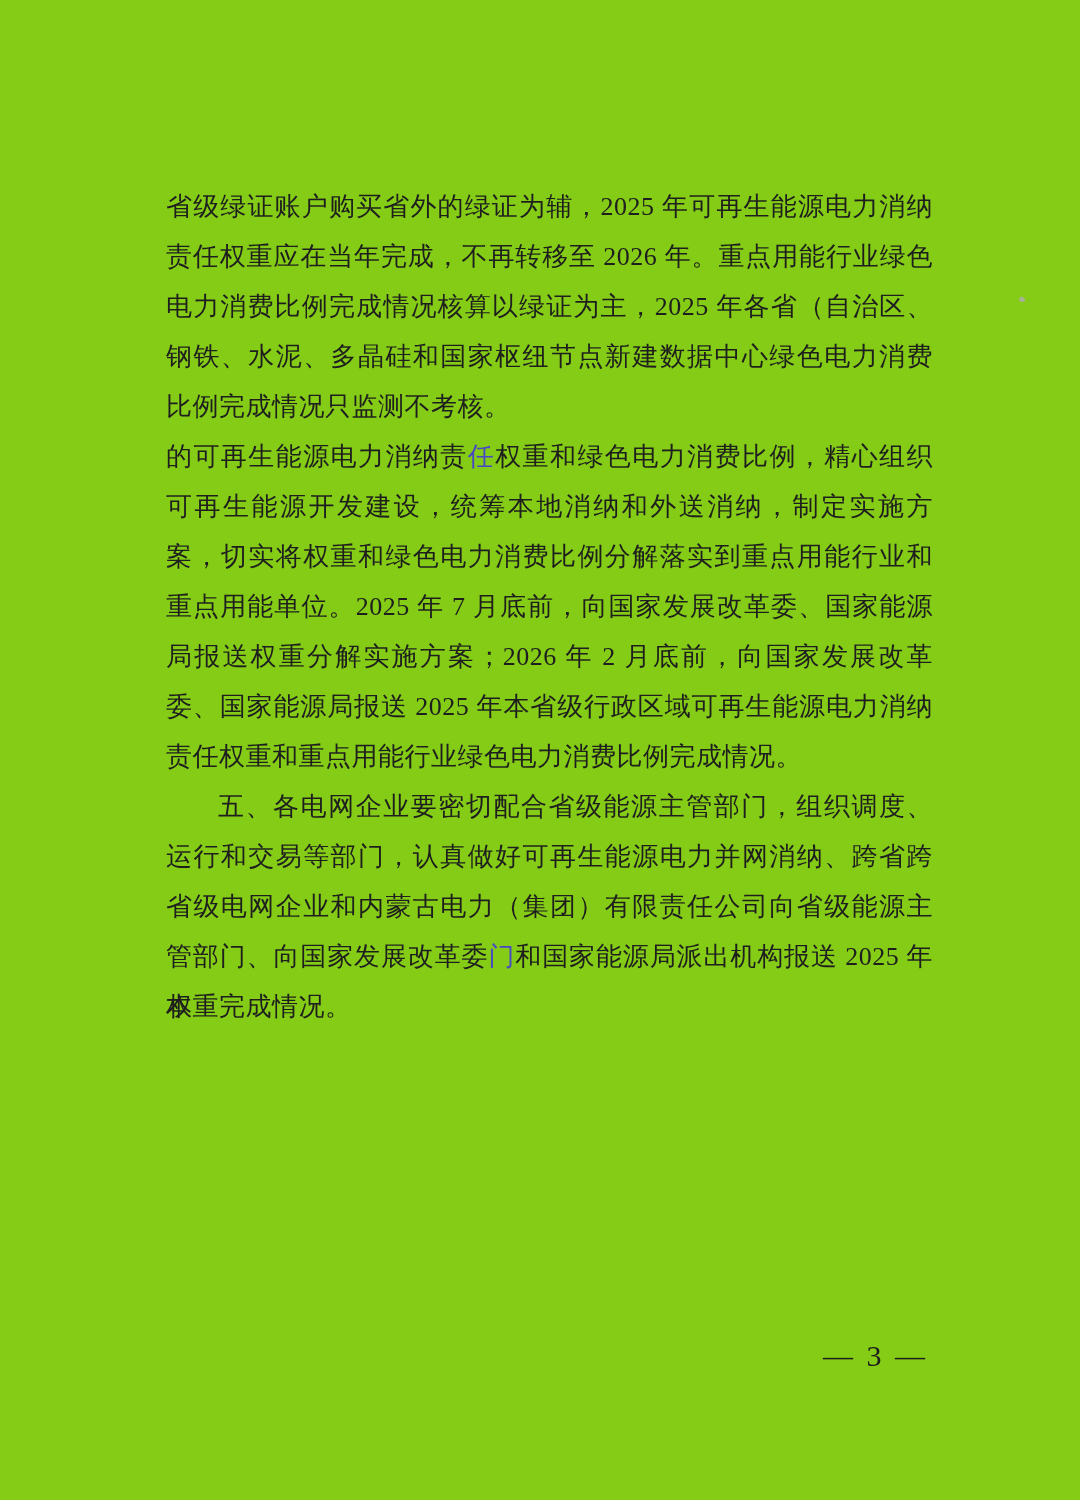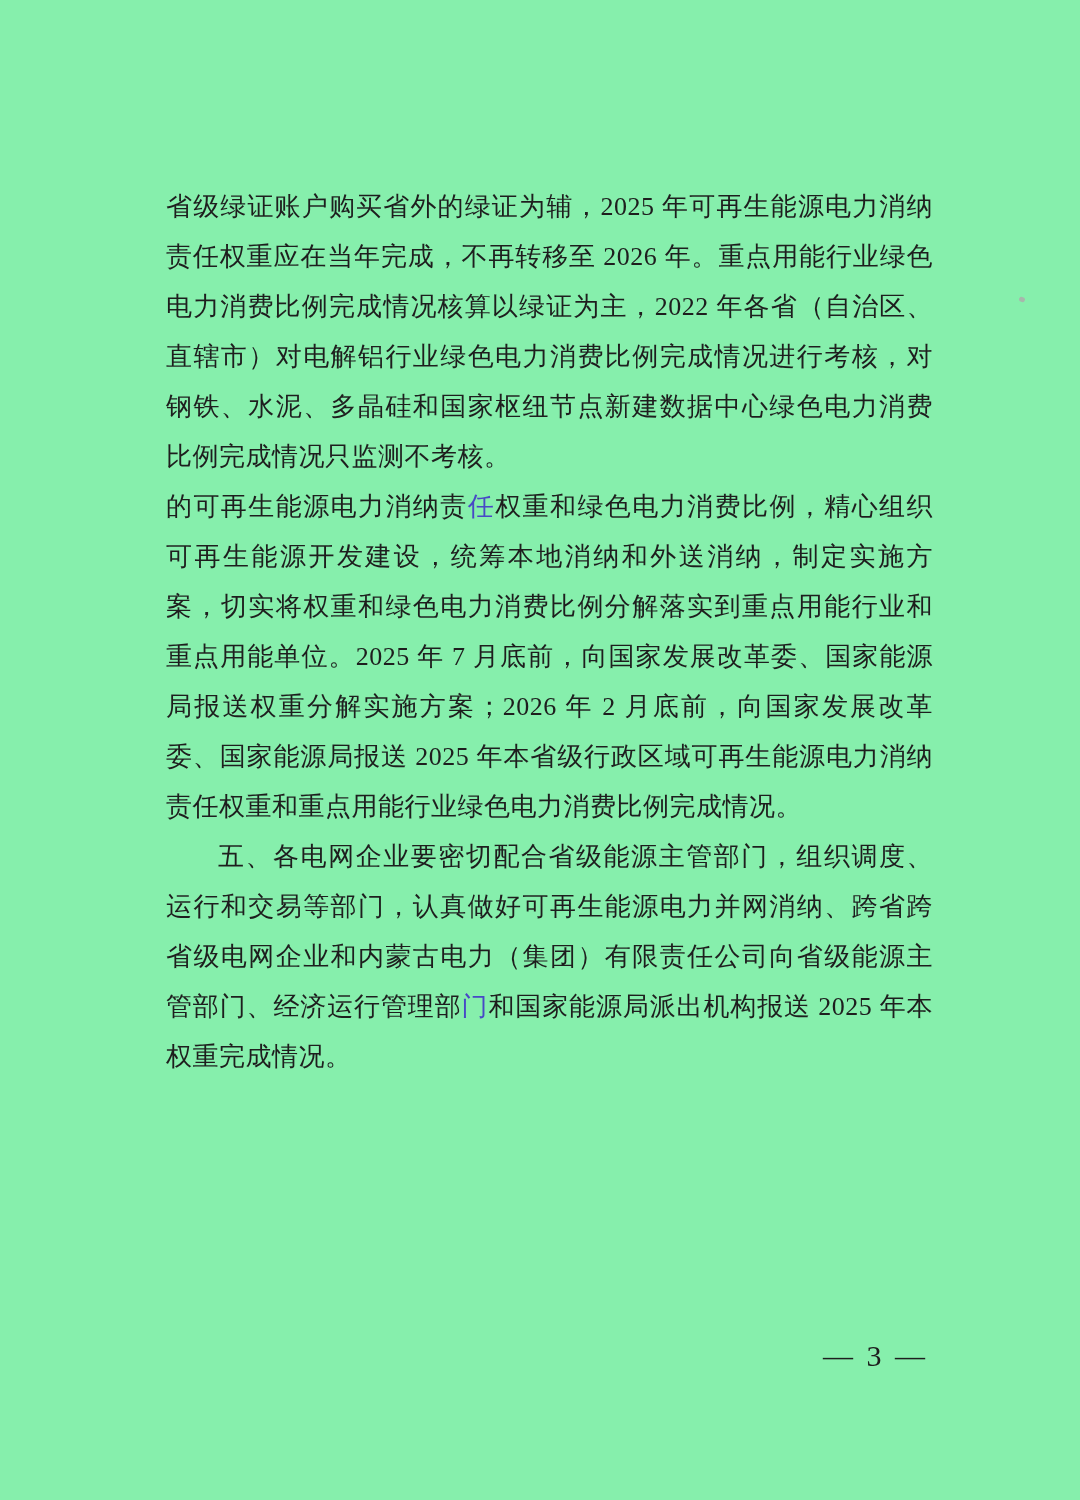--- a/index.html
+++ b/index.html
@@ -5,21 +5,21 @@
   html, body {
     margin: 0;
     padding: 0;
     background: #e8e8e8;
   }
   .page {
     position: relative;
     width: 1080px;
     height: 1500px;
     margin: 0 auto;
-    background: #86efac;
+    background: #84cc16;
     overflow: hidden;
     font-family: "Liberation Serif", "DejaVu Serif", serif;
     color: #1e1e1e;
   }
   .content {
     position: absolute;
     left: 166px;
     top: 182px;
     width: 767px;
   }
@@ -65,41 +65,40 @@
 </head>
 <body>
 
 <div class="page">
 
   <div class="content">
 
     <div>
       <div class="line">省级绿证账户购买省外的绿证为辅，2025 年可再生能源电力消纳</div>
       <div class="line">责任权重应在当年完成，不再转移至 2026 年。重点用能行业绿色</div>
-      <div class="line">电力消费比例完成情况核算以绿证为主，2022 年各省（自治区、</div>
-      <div class="line">直辖市）对电解铝行业绿色电力消费比例完成情况进行考核，对</div>
+      <div class="line">电力消费比例完成情况核算以绿证为主，2025 年各省（自治区、</div>
       <div class="line">钢铁、水泥、多晶硅和国家枢纽节点新建数据中心绿色电力消费</div>
       <div class="line para-end">比例完成情况只监测不考核。</div>
     </div>
 
     <div>
       <div class="line"><span>的可再生能源电力消纳责</span><span class="blue-char">任</span><span>权重和绿色电力消费比例，精心组织</span></div>
       <div class="line">可再生能源开发建设，统筹本地消纳和外送消纳，制定实施方</div>
       <div class="line">案，切实将权重和绿色电力消费比例分解落实到重点用能行业和</div>
       <div class="line">重点用能单位。2025 年 7 月底前，向国家发展改革委、国家能源</div>
       <div class="line">局报送权重分解实施方案；2026 年 2 月底前，向国家发展改革</div>
       <div class="line">委、国家能源局报送 2025 年本省级行政区域可再生能源电力消纳</div>
       <div class="line para-end">责任权重和重点用能行业绿色电力消费比例完成情况。</div>
     </div>
 
     <div>
       <div class="line indent">五、各电网企业要密切配合省级能源主管部门，组织调度、</div>
       <div class="line">运行和交易等部门，认真做好可再生能源电力并网消纳、跨省跨</div>
       <div class="line">省级电网企业和内蒙古电力（集团）有限责任公司向省级能源主</div>
-      <div class="line"><span>管部门、经济运行管理部</span><span class="blue-char">门</span><span>和国家能源局派出机构报送 2025 年本</span></div>
+      <div class="line"><span>管部门、向国家发展改革委</span><span class="blue-char">门</span><span>和国家能源局派出机构报送 2025 年本</span></div>
       <div class="line para-end">权重完成情况。</div>
     </div>
 
 
   </div>
 
   <div class="page-number">— 3 —</div>
 
   <div class="speck"></div>
 

